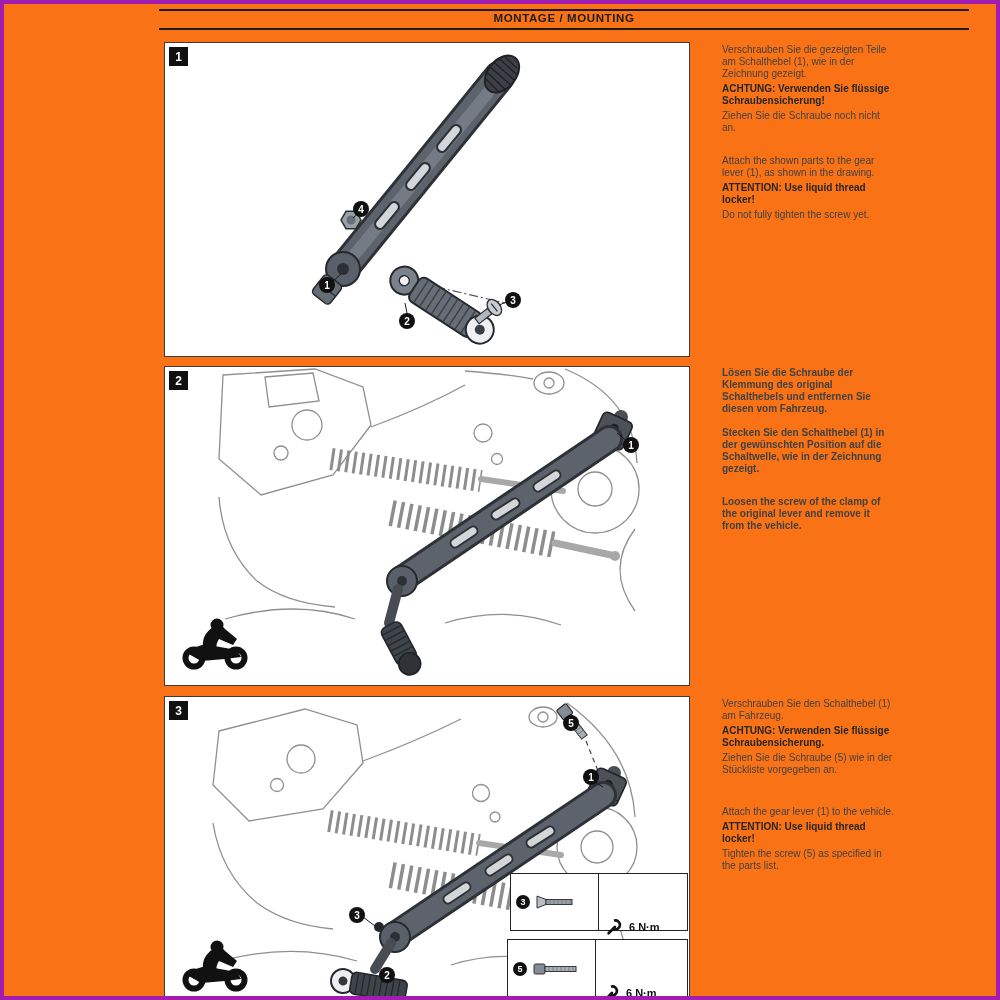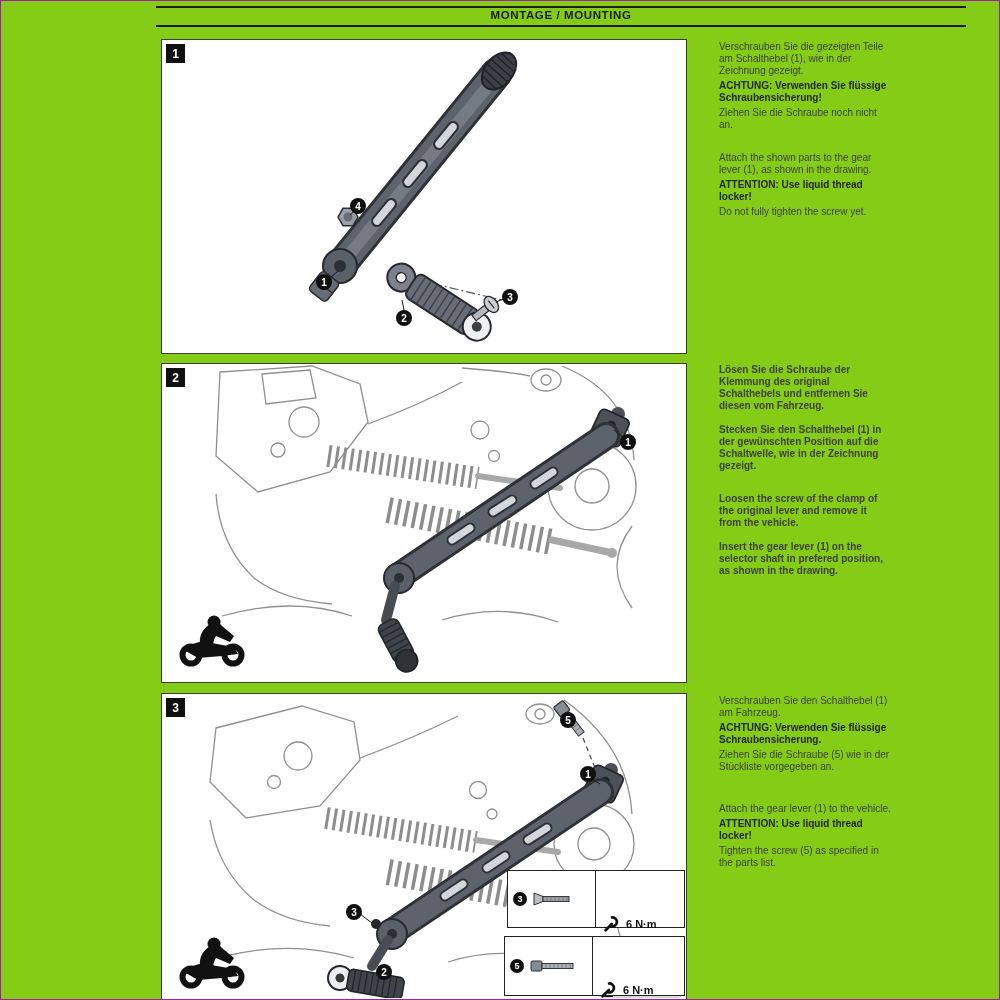--- a/index.html
+++ b/index.html
@@ -1,18 +1,18 @@
 <!DOCTYPE html>
 <html><head>
 <meta charset="utf-8">
 <style>
   * { margin:0; padding:0; box-sizing:border-box; }
   html,body { background:#fff; }
   body { font-family:"Liberation Sans", sans-serif; }
-  .page { position:relative; width:1000px; height:1000px; background:#84cc16; border:1px solid #a21caf; overflow:hidden; }
+  .page { position:relative; width:1000px; height:1000px; background:#f97316; border:4px solid #a21caf; overflow:hidden; }
 
   .rule { position:absolute; left:155px; width:810px; height:2px; background:#1c1c1c; }
   .header-title { position:absolute; left:155px; width:810px; top:8px; text-align:center;
     font-size:11.5px; font-weight:bold; letter-spacing:.6px; color:#1c1c1c; }
 
   .figure-box { position:absolute; left:160px; width:526px; border:1.4px solid #3c3c3c; background:#fff; overflow:hidden; }
   .fig { position:absolute; left:0; top:0; }
 
   .step-badge { position:absolute; left:4px; top:4px; width:19px; height:19px; background:#101010;
     color:#fff; font-size:12px; font-weight:bold; display:flex; align-items:center; justify-content:center; z-index:8; }
@@ -176,21 +176,20 @@
     </svg>
     <div class="step-badge">2</div>
     <div class="callout" style="left:458px;top:70px;">1</div>
   </section>
 
   <div class="instructions" style="top:363px;font-weight:bold;">
     <p class="p sp">Lösen Sie die Schraube der Klemmung des original Schalthebels und entfernen Sie diesen vom Fahrzeug.</p>
     <p class="p">Stecken Sie den Schalthebel (1) in der gewünschten Position auf die Schaltwelle, wie in der Zeichnung gezeigt.</p>
     <div class="lang-gap"></div>
     <p class="p sp">Loosen the screw of the clamp of the original lever and remove it from the vehicle.</p>
-    <p class="p">Insert the gear lever (1) on the selector shaft in prefered position, as shown in the drawing.</p>
   </div>
 
   <section class="figure-box" style="top:692px;height:307px;">
     <svg class="fig" width="524" height="304" viewBox="0 0 524 304">
       <g fill="none" stroke="#8f8f8f" stroke-width="1.3">
         <path d="M54,34 L140,12 L192,28 L198,66 L158,112 L84,124 L48,88 Z"></path>
         <circle cx="136" cy="62" r="14"></circle>
         <circle cx="112" cy="88" r="6.5"></circle>
         <path d="M48,126 Q56,176 92,206 Q122,228 168,232"></path>
         <path d="M198,64 Q252,44 296,22"></path>

